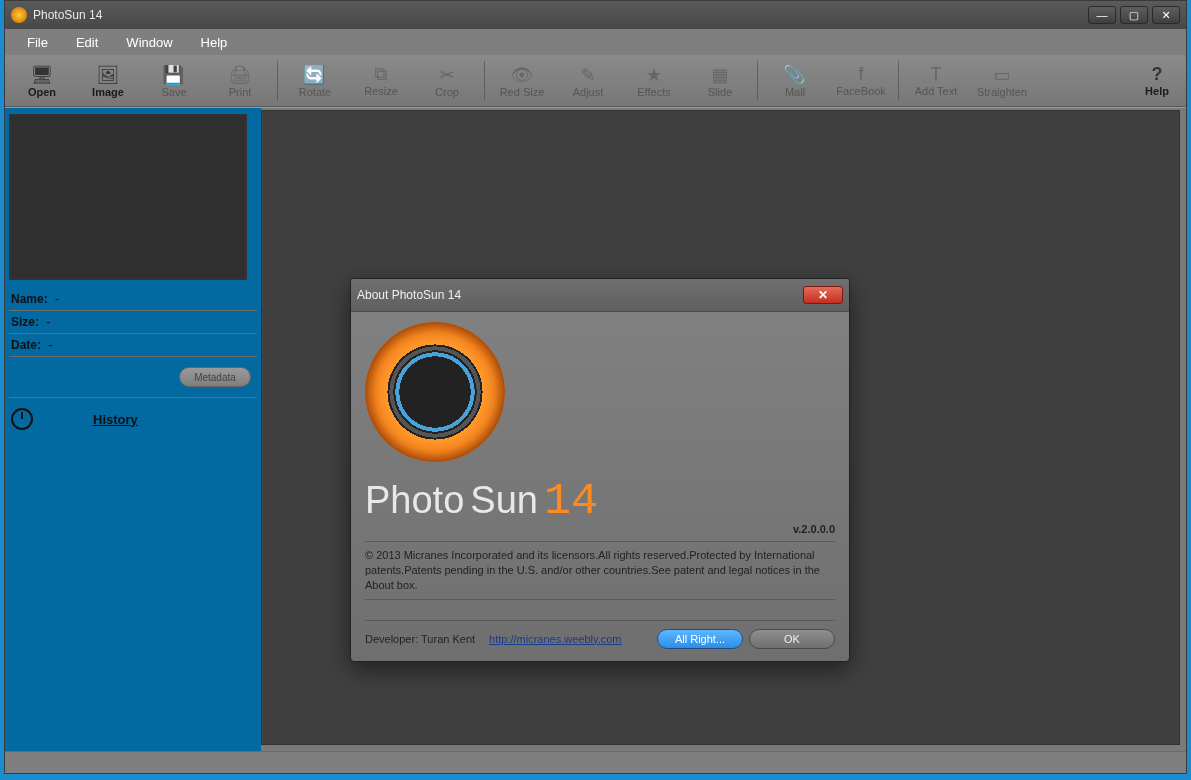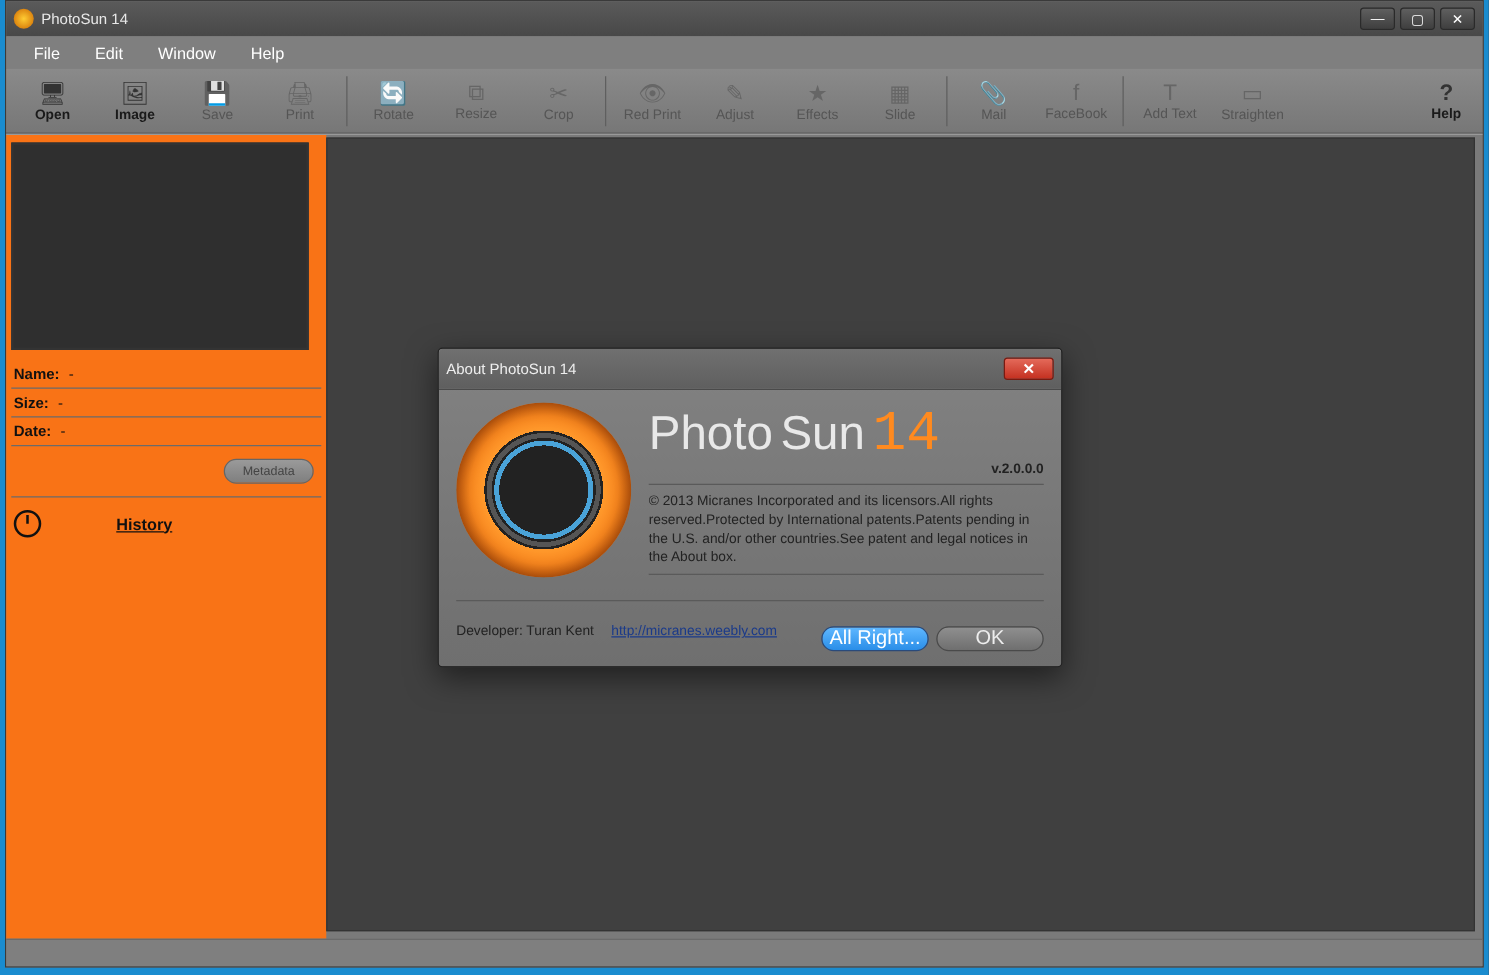--- a/index.html
+++ b/index.html
@@ -19,52 +19,52 @@
 .toolbar .tool { width: 66px; height: 48px; display: flex; flex-direction: column; align-items: center; justify-content: center; font-size: 11px; color: #1a1a1a; cursor: pointer; }
 .toolbar .tool.disabled { color: #555; }
 .toolbar .tool .ticon { font-size: 18px; color: #333; }
 .toolbar .tool.disabled .ticon { color: #666; }
 .toolbar .sep { width: 1px; height: 40px; background: #5f5f5f; margin: 0 4px; }
 .toolbar .spacer { flex: 1; }
 .toolbar .help-tool { width: 50px; }
 
 .workspace { flex: 1; display: flex; background: #7a7a7a; border-top: 1px solid #999; }
 
-.sidebar { width: 256px; background: #f97316; padding: 6px 4px; display: flex; flex-direction: column; }
+.sidebar { width: 256px; background: #0369a1; padding: 6px 4px; display: flex; flex-direction: column; }
 .thumb { width: 238px; height: 166px; border: 2px solid #333; background: #2f2f2f; margin-bottom: 8px; }
 .meta-field { font-size: 12px; color: #111; font-weight: bold; padding: 4px 2px; border-bottom: 1px solid #6b6b6b; }
 .meta-field .val { font-weight: normal; margin-left: 4px; }
 .metadata-btn { margin: 10px 6px 10px auto; width: 72px; height: 20px; background: linear-gradient(#9a9a9a,#7f7f7f); border: 1px solid #666; border-radius: 10px; font-size: 10px; color: #444; display: flex; align-items: center; justify-content: center; }
 .history-row { display: flex; align-items: center; padding: 10px 2px; text-align: right; }
 .history-row .hicon { width: 22px; height: 22px; border: 2px solid #111; border-radius: 50%; position: relative; margin-right: 60px; }
 .history-row .hicon::after { content:""; position:absolute; left:46%; top:10%; width:2px; height:40%; background:#111; }
 .history-row a { color: #111; font-weight: bold; font-size: 13px; text-decoration: underline; }
 
 .canvas { flex: 1; background: #404040; margin: 2px 6px 6px 0; border: 1px solid #333; }
 
 .status { height: 22px; background: #7f7f7f; border-top: 1px solid #6a6a6a; }
 
 
 .dialog { position: absolute; left: 350px; top: 278px; width: 500px; background: linear-gradient(#828282,#6f6f6f); border: 1px solid #222; border-radius: 4px; box-shadow: 0 8px 24px rgba(0,0,0,.5); }
 .dlg-title { height: 26px; display: flex; align-items: center; padding: 16px 6px; color: #eee; font-size: 12px; background: linear-gradient(#707070,#5f5f5f); border-bottom: 1px solid #4a4a4a; border-radius: 4px 4px 0 0; }
 .dlg-title .close { margin-left: auto; width: 40px; height: 18px; background: linear-gradient(#e46a5a,#c43020); border: 1px solid #7a1a10; border-radius: 3px; color: #fff; font-size: 12px; font-weight: bold; display: flex; align-items: center; justify-content: center; cursor: pointer; }
 .dlg-body { padding: 10px 14px 12px 14px; }
-.brand-row { display: flex; gap: 14px; }
+.brand-row { display: flex; gap: 14px; flex-direction: column; }
 .logo { width: 140px; height: 140px; border-radius: 50%; background: radial-gradient(circle at 50% 50%, #222 0 36%, #4aa3d8 36% 40%, #222 40% 42%, #555 42% 46%, #222 46% 48%, transparent 48%), radial-gradient(circle,#ffdb66,#ff8a1f 60%, #cc4a00 80%); box-shadow: inset 0 0 18px rgba(0,0,0,.5); flex: none; }
 .brand-text { flex: 1; }
 .prod-name { font-size: 38px; color: #e8e8e8; display: flex; align-items: baseline; gap: 6px; }
 .prod-name .thin { font-weight: 300; }
 .prod-name .num { color: #ff8a1f; font-weight: 300; font-size: 45px; font-family: Liberation Mono, monospace; }
 .version { text-align: right; color: #222; font-size: 11px; font-weight: bold; margin-top: -4px; }
 .divider { height: 1px; background: #5a5a5a; margin: 6px 0; }
 .copyright { font-size: 11px; color: #222; line-height: 1.35; }
 .dlg-foot { display: flex; align-items: center; gap: 14px; margin-top: 14px; font-size: 11px; color: #222; border-top: 1px solid #5a5a5a; padding-top: 8px; }
 .dlg-foot a { color: #1a3a8a; text-decoration: underline; }
 .dlg-foot .btns { margin-left: auto; display: flex; gap: 6px; }
-.dlg-btn { width: 86px; height: 20px; border-radius: 10px; border: 1px solid #2a4a7a; font-size: 16px; display: flex; align-items: center; justify-content: center; cursor: pointer; margin-top: 12px; }
+.dlg-btn { width: 86px; height: 20px; border-radius: 10px; border: 1px solid #2a4a7a; font-size: 11px; display: flex; align-items: center; justify-content: center; cursor: pointer; }
 .dlg-btn.primary { background: linear-gradient(#5fb7ff,#2a8ee8); color: #fff; }
 .dlg-btn.default { background: linear-gradient(#8f8f8f,#6f6f6f); color: #eee; border-color: #4a4a4a; }
 </style>
 </head>
 <body>
 
 <div class="window">
 
   <div class="titlebar">
     <div class="app-icon"></div>
@@ -110,21 +110,21 @@
         <div class="ticon">⧉</div>
         <div>Resize</div>
       </div>
       <div class="tool disabled">
         <div class="ticon">✂</div>
         <div>Crop</div>
       </div>
       <div class="sep"></div>
       <div class="tool disabled">
         <div class="ticon">👁</div>
-        <div>Red Print</div>
+        <div>Red Size</div>
       </div>
       <div class="tool disabled">
         <div class="ticon">✎</div>
         <div>Adjust</div>
       </div>
       <div class="tool disabled">
         <div class="ticon">★</div>
         <div>Effects</div>
       </div>
       <div class="tool disabled">

